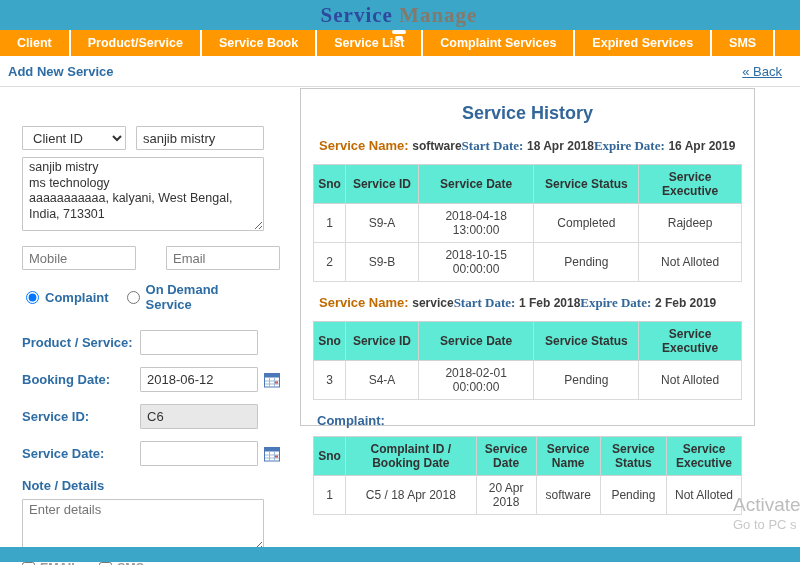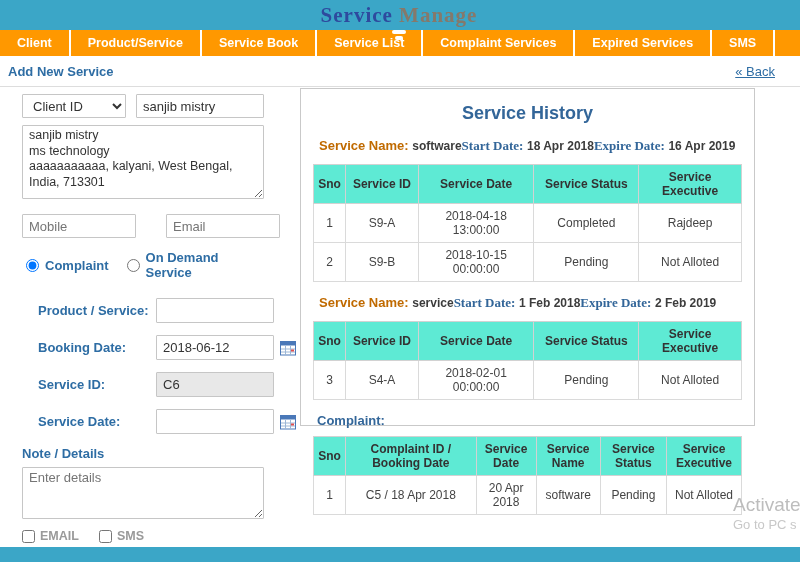--- a/index.html
+++ b/index.html
@@ -17,40 +17,40 @@
   .brand .p2 { color:#85796B; }
   .menu-icon { display:flex; flex-direction:column; align-items:center; gap:2px; cursor:pointer; }
   .menu-icon .bar1 { width:14px; height:4px; background:#fff; border-radius:2px; }
   .menu-icon .bar2 { width:8px;  height:4px; background:#fff; border-radius:2px; }
   
   .nav { height:26px; background:#FF9800; display:flex; align-items:stretch; }
   .nav-tab { color:#fff; font-weight:bold; font-size:12.5px; display:flex; align-items:center;
              padding:0 17px; border-right:2px solid #fff; cursor:pointer; white-space:nowrap; }
   
   .page-bar { display:flex; justify-content:space-between; align-items:flex-start;
-              padding:8px 25px 5px 8px; }
+              padding:8px 18px 5px 8px; }
   .page-title { color:#2E6DA4; font-weight:bold; font-size:13px; }
   .back-link  { color:#2E6DA4; font-size:13px; text-decoration:underline; cursor:pointer; }
   .rule { border:none; border-top:1px solid #ddd; margin:2px 0 0 0; }
   
   .form-col { position:absolute; left:22px; top:94px; width:242px; }
   input[type=text], select, textarea {
     border:1px solid #c6c6c6; font-size:13px; color:#333; padding:2px 6px;
     font-family:"Liberation Sans", sans-serif; background:#fff; border-radius:1px;
   }
-  .row1 { display:flex; gap:10px; margin-bottom:7px; }
+  .row1 { display:flex; gap:10px; margin-bottom:7px;margin-top:32px; }
   .row1 select { width:118px; height:24px; }
   .row1 input  { width:128px; height:24px; }
   .details-ta { width:242px; height:74px; font-size:12.5px; resize:both; margin-bottom:11px; line-height:1.25; }
   .row-contact { display:flex; gap:30px; margin-bottom:12px; }
   .row-contact input { width:114px; height:24px; }
   .radio-row { display:flex; gap:18px; align-items:center; margin:2px 0 18px 4px;
                color:#2E6DA4; font-weight:bold; font-size:13px; }
   .radio-row label { display:flex; gap:6px; align-items:center; cursor:pointer; }
-  .field-row { display:flex; align-items:center; margin-bottom:12px;margin-left:16px; }
+  .field-row { display:flex; align-items:center; margin-bottom:12px; }
   .field-label { width:118px; color:#2E6DA4; font-weight:bold; font-size:13px; flex:none; }
   .field-row input { width:118px; height:25px; }
   .ro { background:#E8E8E8 !important; color:#555; }
   .cal { margin-left:6px; flex:none; cursor:pointer; }
   .note-label { color:#2E6DA4; font-weight:bold; font-size:13px; margin:6px 0 6px 0; }
   .note-ta { width:242px; height:52px; font-size:13px; resize:both; }
   .check-row { display:flex; gap:20px; align-items:center; margin-top:6px;
                color:#9a9a9a; font-weight:bold; font-size:12.5px; }
   .check-row label { display:flex; gap:5px; align-items:center; }
   

